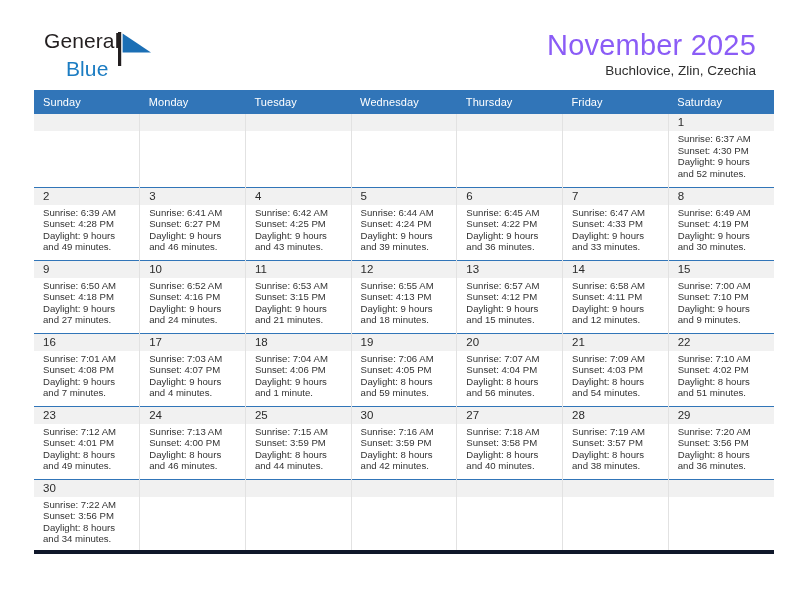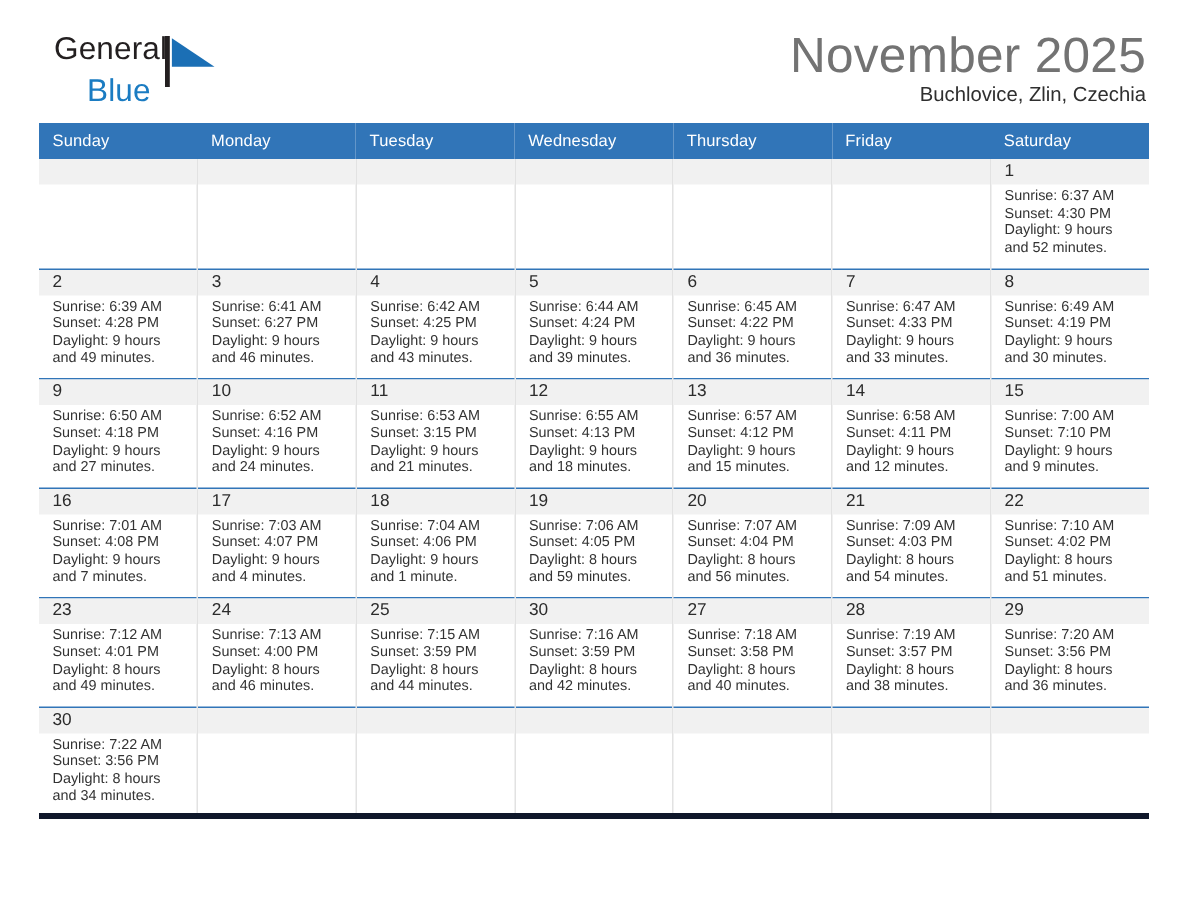--- a/index.html
+++ b/index.html
@@ -12,21 +12,21 @@
     font-family: "Liberation Sans", sans-serif;
     color: #1a1a1a;
     -webkit-font-smoothing: antialiased;
   }
 
   .page {
     position: relative;
     width: 792px;
     height: 612px;
     background: #ffffff;
-    padding: 0;
+    padding: 8px;
   }
 
   
   .masthead {
     position: relative;
     height: 76px;
     margin: 0 26px;
     padding-top: 22px;
     display: flex;
     align-items: flex-start;
@@ -65,24 +65,24 @@
     width: 38px;
     height: 34px;
     pointer-events: none;
   }
 
   .titleblock {
     text-align: right;
     padding-right: 2px;
   }
   .cal-title {
-    font-size: 33px;
+    font-size: 29px;
     line-height: 30px;
     font-weight: 400;
-    color: #737373;
+    color: #8b5cf6;
     letter-spacing: 0.2px;
     white-space: nowrap;
   }
   .cal-subtitle {
     font-size: 13.5px;
     line-height: 22px;
     font-weight: 400;
     color: #2f2f2f;
     margin-top: 0;
     white-space: nowrap;

